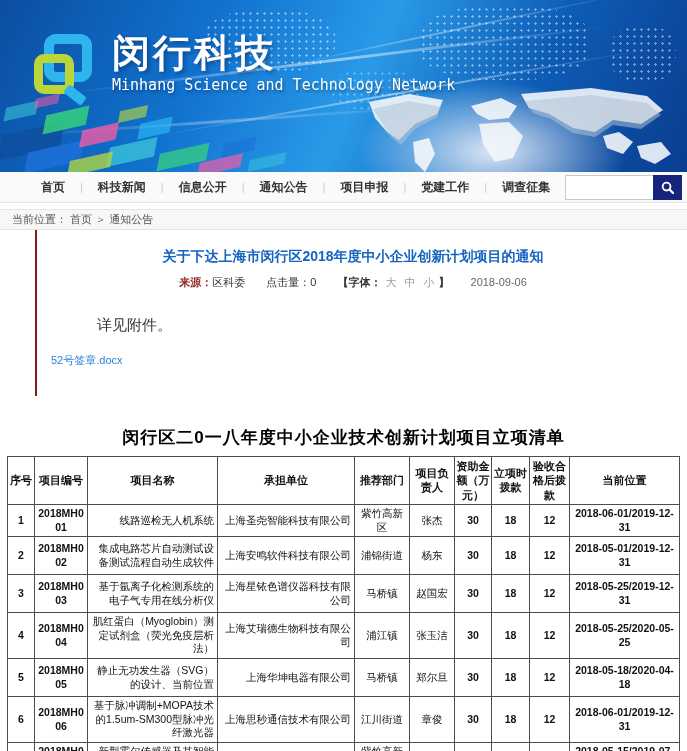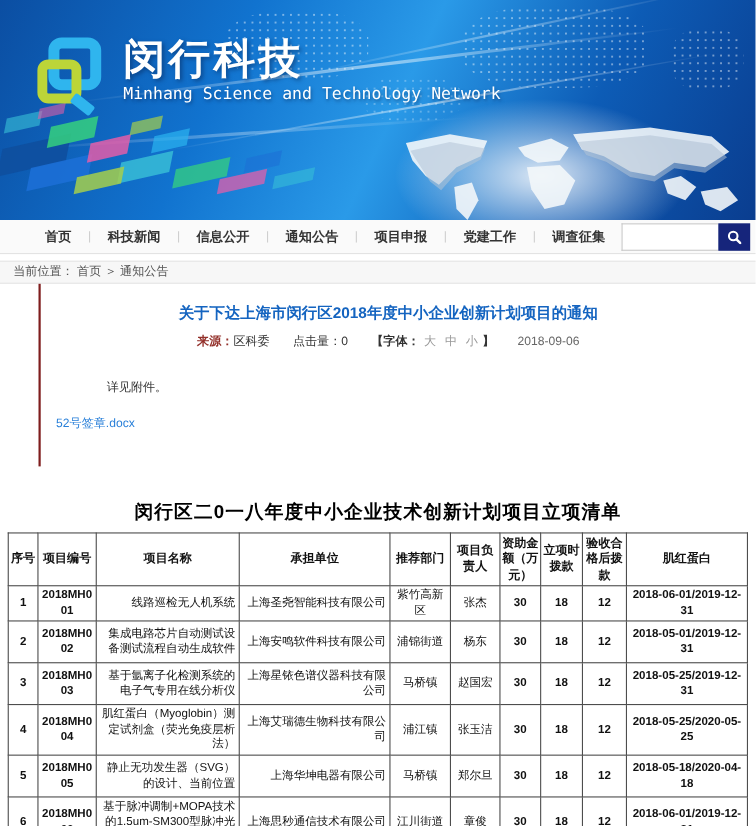--- a/index.html
+++ b/index.html
@@ -1,20 +1,20 @@
 <!DOCTYPE html>
 <html><head>
 <meta charset="utf-8">
 <style>
   * { margin:0; padding:0; box-sizing:border-box; }
   html,body { width:687px; height:751px; background:#fff; overflow:hidden;
               font-family:"Liberation Sans", sans-serif; }
 
   
-  .banner { position:relative; height:200px; overflow:hidden;
+  .banner { position:relative; height:172px; overflow:hidden;
     background:linear-gradient(115deg,#0b4ea2 0%,#1173cf 30%,#2a9ae8 52%,#0d5cb6 75%,#0a3d8f 100%); }
   .banner .glow { position:absolute; left:44%; top:30%; width:380px; height:200px;
     background:radial-gradient(closest-side, rgba(255,255,255,.85), rgba(255,255,255,0) 70%); }
   .streak { position:absolute; height:3px; border-radius:50%;
     background:linear-gradient(90deg, transparent, rgba(255,255,255,.5), transparent); }
   .s1 { left:60px; top:58px;  width:560px; transform:rotate(-7deg); }
   .s2 { left:140px; top:92px; width:520px; transform:rotate(-10deg); height:2px; }
   .s3 { left:10px; top:120px; width:420px; transform:rotate(-4deg); opacity:.6; }
   .s4 { left:260px; top:30px; width:380px; transform:rotate(-12deg); height:2px; opacity:.7; }
   .dots { position:absolute; opacity:.8;
@@ -60,21 +60,21 @@
   .breadcrumb .bc-link { cursor:pointer; }
 
   
   .content { margin:0 0 0 35px; border-left:2px solid #7f1d1d; padding:18px 30px 0 12px; min-height:166px; }
   .article-title { text-align:center; color:#1464c0; font-size:14px; font-weight:bold; }
   .meta { text-align:center; font-size:11px; color:#333; margin-top:9px; }
   .meta > span { margin:0 9px; }
   .meta .src-label { color:#93302a; font-weight:bold; }
   .meta .fs-opt { color:#999; margin:0 4px; cursor:pointer; }
   .meta .date { color:#666; }
-  .article-body { margin:26px 0 0 48px; font-size:11px; color:#333;font-family:Liberation Serif, serif; }
+  .article-body { margin:26px 0 0 48px; font-size:15px; color:#333;font-family:Liberation Serif, serif; }
   .attachment { margin:18px 0 0 2px; font-size:11px; color:#2a80d9; cursor:pointer; width:fit-content; }
 
   
   .table-section { margin-top:30px; }
   .table-title { text-align:center; font-size:17px; font-weight:bold; color:#000;
     font-family:"Liberation Sans", sans-serif; letter-spacing:1px; }
   table.grid { width:672px; margin:7px auto 0; border-collapse:collapse; table-layout:fixed; }
   .grid th, .grid td { border:1px solid #4d4d4d; font-size:10.5px; color:#111;
     text-align:center; padding:2px 3px; line-height:1.3; overflow:hidden; word-break:break-all; }
   .grid th { font-weight:bold; font-size:11px; height:34px; padding:2px 1px; }
@@ -204,21 +204,21 @@
         <tr id="table-head-row">
           <th>序号</th>
           <th>项目编号</th>
           <th>项目名称</th>
           <th>承担单位</th>
           <th>推荐部门</th>
           <th>项目负责人</th>
           <th>资助金额（万元）</th>
           <th>立项时拨款</th>
           <th>验收合格后拨款</th>
-          <th>肌红蛋白</th>
+          <th>当前位置</th>
         </tr>
       </thead>
     <tbody id="table-body">
         <tr style="height: 30px;">
           <td class="bold">1</td>
           <td class="bold">2018MH001</td>
           <td class="left">线路巡检无人机系统</td>
           <td class="left">上海圣尧智能科技有限公司</td>
           <td>紫竹高新区</td>
           <td>张杰</td>

